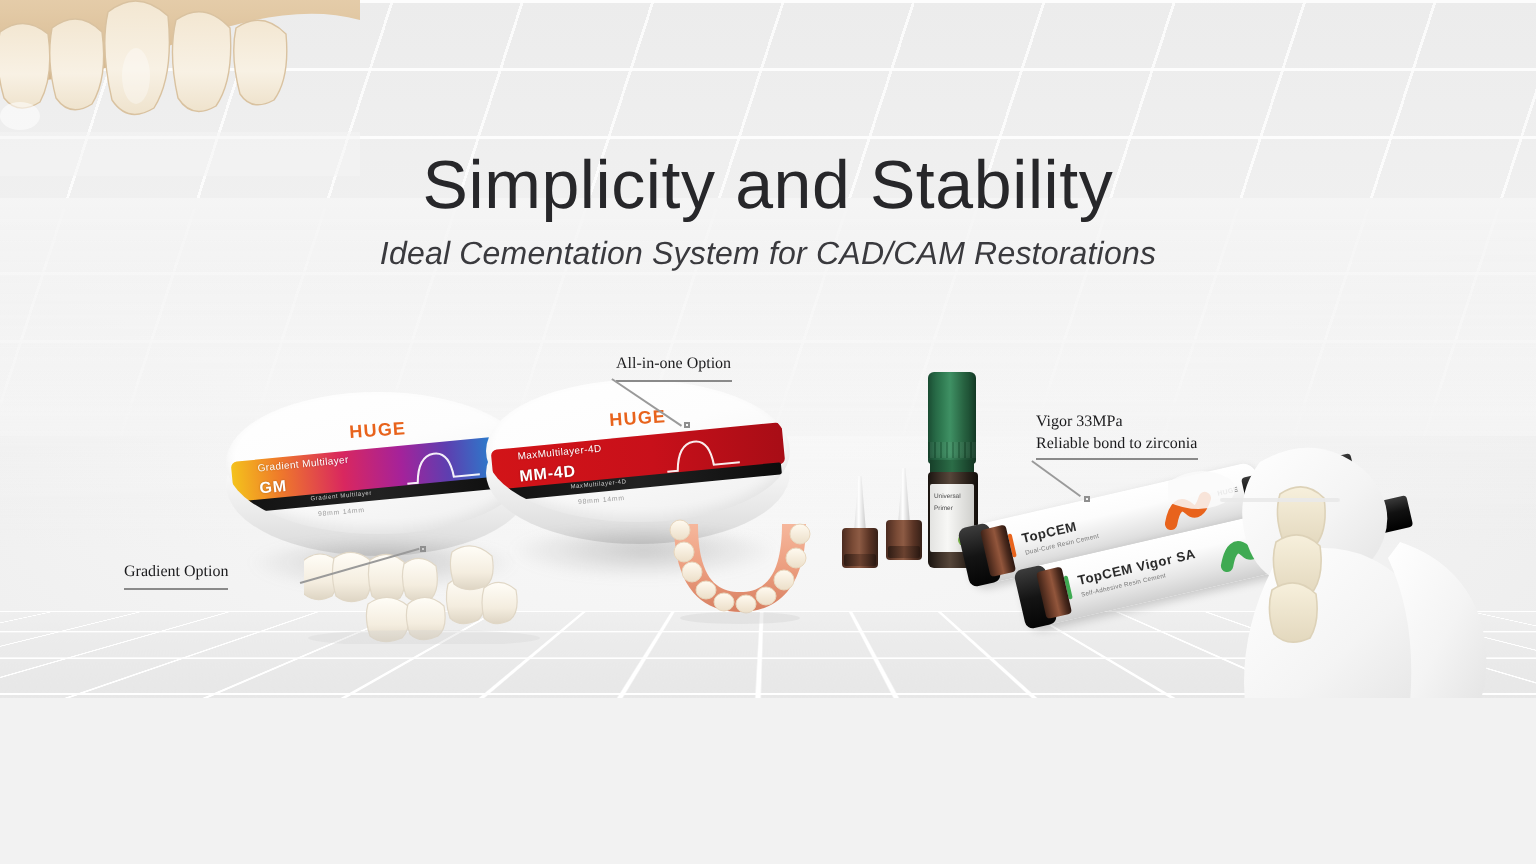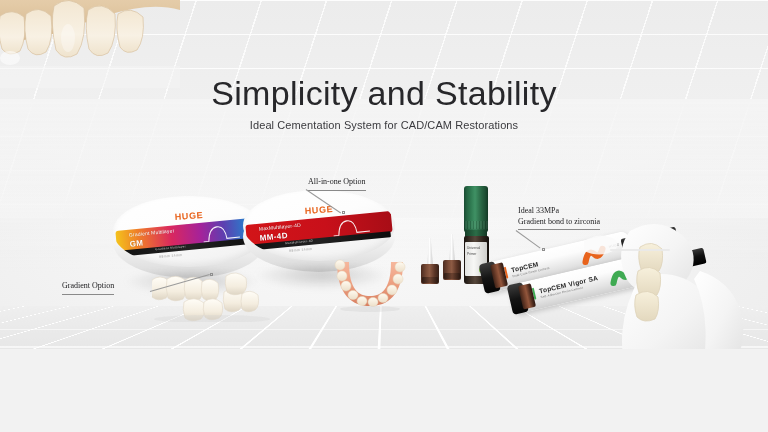--- a/index.html
+++ b/index.html
@@ -57,23 +57,24 @@
   .title{
     position:absolute; left:0; right:0; top:74px;
     text-align:center;
     font-size:34px; font-weight:400; letter-spacing:.3px;
     color:#27272a;
     z-index:12;
   }
   .subtitle{
     position:absolute; left:0; right:0; top:119px;
     text-align:center;
-    font-size:11px; font-weight:400; letter-spacing:.1px;
+    font-size:16px; font-weight:400; letter-spacing:.1px;
     color:#3a3a3e;
     z-index:12;
+    font-style:italic;
   }
 
   
   .callout{ position:absolute; z-index:20;font-family:Liberation Serif, serif; }
   .callout .txt{
     font-size:8px; color:#1b1b1d; line-height:1.32; white-space:nowrap;
     padding-bottom:2px;
     border-bottom:.8px solid #8a8a8a;
   }
   .lead{ position:absolute; background:#9a9a9a; height:.8px; transform-origin:0 50%; }
@@ -490,19 +491,19 @@
     <div class="dot" style="left:148px; top:-8px;"></div>
   </div>
 
   <div class="callout" id="c-allinone">
     <div class="txt">All-in-one Option</div>
     <div class="lead" style="left:-2px; top:12px; width:42px; transform:rotate(34deg);"></div>
     <div class="dot" style="left:34px; top:34px;"></div>
   </div>
 
   <div class="callout" id="c-mpa">
-    <div class="txt" style="border-bottom:none;padding-bottom:0">Ideal 33MPa</div>
-    <div class="txt">Gradient bond to zirconia</div>
+    <div class="txt" style="border-bottom:none;padding-bottom:0">Vigor 33MPa</div>
+    <div class="txt">Reliable bond to zirconia</div>
     <div class="lead" style="left:-2px; top:24px; width:30px; transform:rotate(36deg);"></div>
     <div class="dot" style="left:24px; top:42px;"></div>
   </div>
 
 </div>
 
 </body></html>

